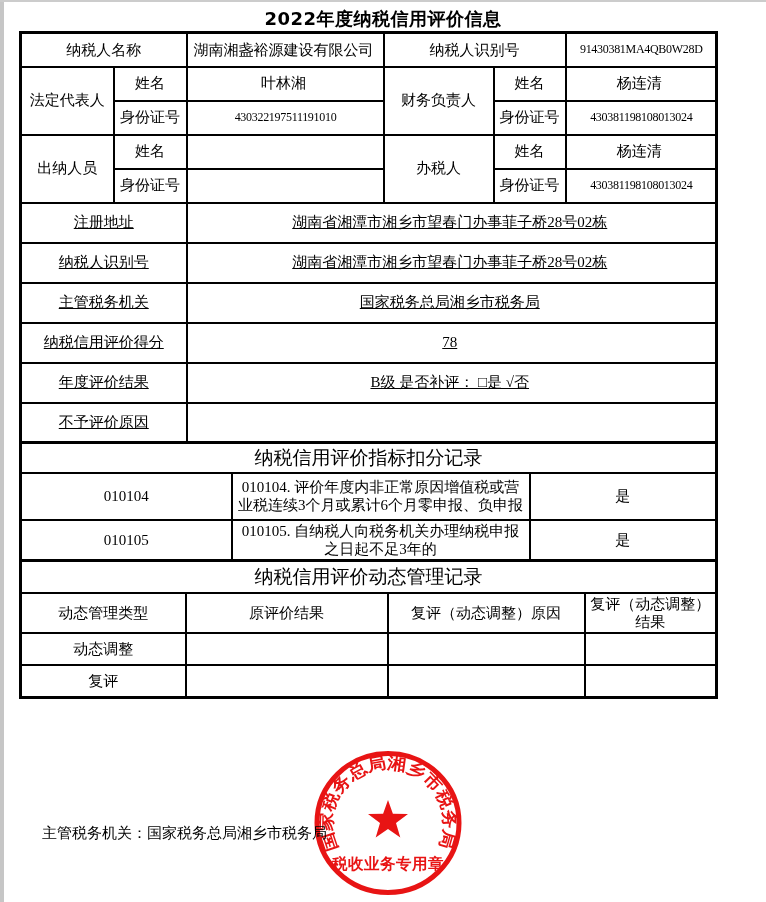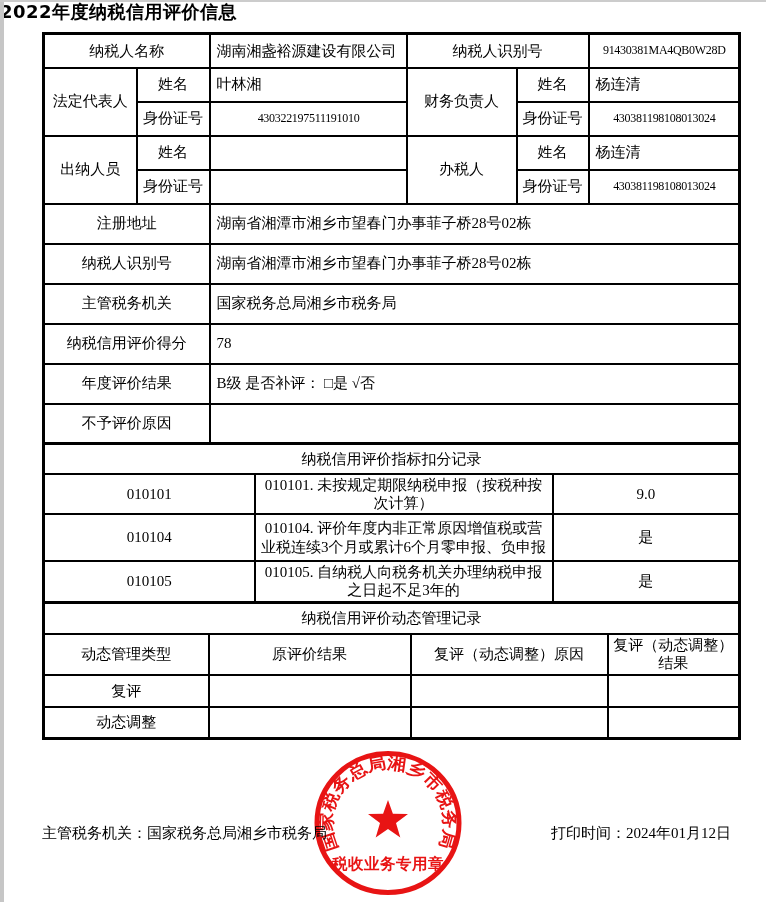--- a/index.html
+++ b/index.html
@@ -4,42 +4,42 @@
 <style>
   * { box-sizing: border-box; margin: 0; padding: 0; }
   html,body { background:#fff; }
   body {
     width: 766px; height: 902px; position: relative; overflow: hidden;
     font-family: "Liberation Serif", "DejaVu Serif", serif; color:#000;
   }
   .edge-left { position:absolute; left:0; top:0; width:4px; height:902px; background:#c6c6c6; }
   .edge-top  { position:absolute; left:0; top:0; width:766px; height:2px; background:#cccccc; }
   .doc-title {
-    text-align:left; margin-bottom:8px;
+    text-align:center; padding-top:7px; 
     font-family:"DejaVu Sans","Liberation Sans",sans-serif;
     font-size:18px; font-weight:700; letter-spacing:0.5px;
   }
   table.grid {
     border-collapse:collapse; table-layout:fixed;
-    margin-left:42px; width:696px; border:3px solid #000;
+    margin-left:19px; width:696px; border:3px solid #000;
   }
   table.grid + table.grid { margin-top:-3px; }
   td {
     border:2px solid #000; font-size:15px; line-height:1.22;
     text-align:center; vertical-align:middle; padding:2px 3px;
     overflow:hidden;
   }
-  td.v { text-align:left; padding-left:6px; }
+  td.v { text-align:center; padding-left:0; }
   td.num { font-size:12px; letter-spacing:-0.3px; text-align:center; padding-left:4px; }
   td.wrap { word-break:break-all; padding:1px 2px; }
-  tr.h34 { height:34px; } tr.h35 { height:40px; }
+  tr.h34 { height:34px; } tr.h35 { height:40px;text-decoration:underline; }
   tr.h30 { height:30px; } tr.h37 { height:37px; }
   tr.h55 { height:47px; } tr.h40 { height:40px; }
   tr.h32 { height:32px; } tr.h39 { height:39px; }
-  .sect { font-size:15px; }
+  .sect { font-size:19px; }
   .footer {
     position:absolute; left:42px; top:824px; width:689px;
     display:flex; justify-content:space-between; font-size:15px;
   }
   .stamp {
     position:absolute; left:312px; top:748px; width:152px; height:150px;
     mix-blend-mode:multiply; opacity:0.92; pointer-events:none;
   }
   .stamp text { font-family:"DejaVu Sans","Liberation Sans",sans-serif; font-weight:700; }
 </style>
@@ -125,25 +125,20 @@
 <table class="grid">
   <colgroup>
     <col style="width:211px">
       <col style="width:298px">
       <col style="width:187px">
   </colgroup>
   <tbody>
       <tr class="h30">
     <td colspan="3" class="sect">纳税信用评价指标扣分记录</td>
   </tr>
-  <tr class="h37">
-    <td>010101</td>
-    <td class="wrap">010101. 未按规定期限纳税申报（按税种按次计算）</td>
-    <td>9.0</td>
-  </tr>
   <tr class="h55">
     <td>010104</td>
     <td class="wrap">010104. 评价年度内非正常原因增值税或营业税连续3个月或累计6个月零申报、负申报</td>
     <td>是</td>
   </tr>
   <tr class="h40">
     <td>010105</td>
     <td class="wrap">010105. 自纳税人向税务机关办理纳税申报之日起不足3年的</td>
     <td>是</td>
   </tr>
@@ -161,37 +156,36 @@
       <tr class="h32">
     <td colspan="4" class="sect">纳税信用评价动态管理记录</td>
   </tr>
   <tr class="h39">
     <td>动态管理类型</td>
     <td>原评价结果</td>
     <td class="wrap">复评（动态调整）原因</td>
     <td class="wrap">复评（动态调整）结果</td>
   </tr>
   <tr class="h32">
-    <td>复评</td>
+    <td>动态调整</td>
     <td></td>
     <td></td>
     <td></td>
   </tr>
   <tr class="h32">
-    <td>动态调整</td>
+    <td>复评</td>
     <td></td>
     <td></td>
     <td></td>
   </tr>
 </tbody>
   </table>
 
 <div class="footer">
   <span>主管税务机关：国家税务总局湘乡市税务局</span>
-  <span>打印时间：2024年01月12日</span>
 </div>
 
 <svg class="stamp" viewBox="0 0 152 150" xmlns="http://www.w3.org/2000/svg">
   <ellipse cx="76" cy="75" rx="71" ry="69.5" fill="none" stroke="#e60000" stroke-width="5"></ellipse>
   <path id="seal-arc" d="M 27.5,102.5 A 56,54.5 0 1 1 124.5,102.5" fill="none"></path>
   <text fill="#e60000" font-size="16.5">
     <textPath href="#seal-arc" startOffset="2" textLength="224" lengthAdjust="spacingAndGlyphs">国家税务总局湘乡市税务局</textPath>
   </text>
   <polygon fill="#e60000" points="76,52 80.9,65.7 96,66 84,74.9 88.3,89.5 76,80.9 63.7,89.5 68,74.9 56,66 71.1,65.7"></polygon>
   <text x="76" y="121" fill="#e60000" font-size="15.5" text-anchor="middle" letter-spacing="0.5">税收业务专用章</text>

